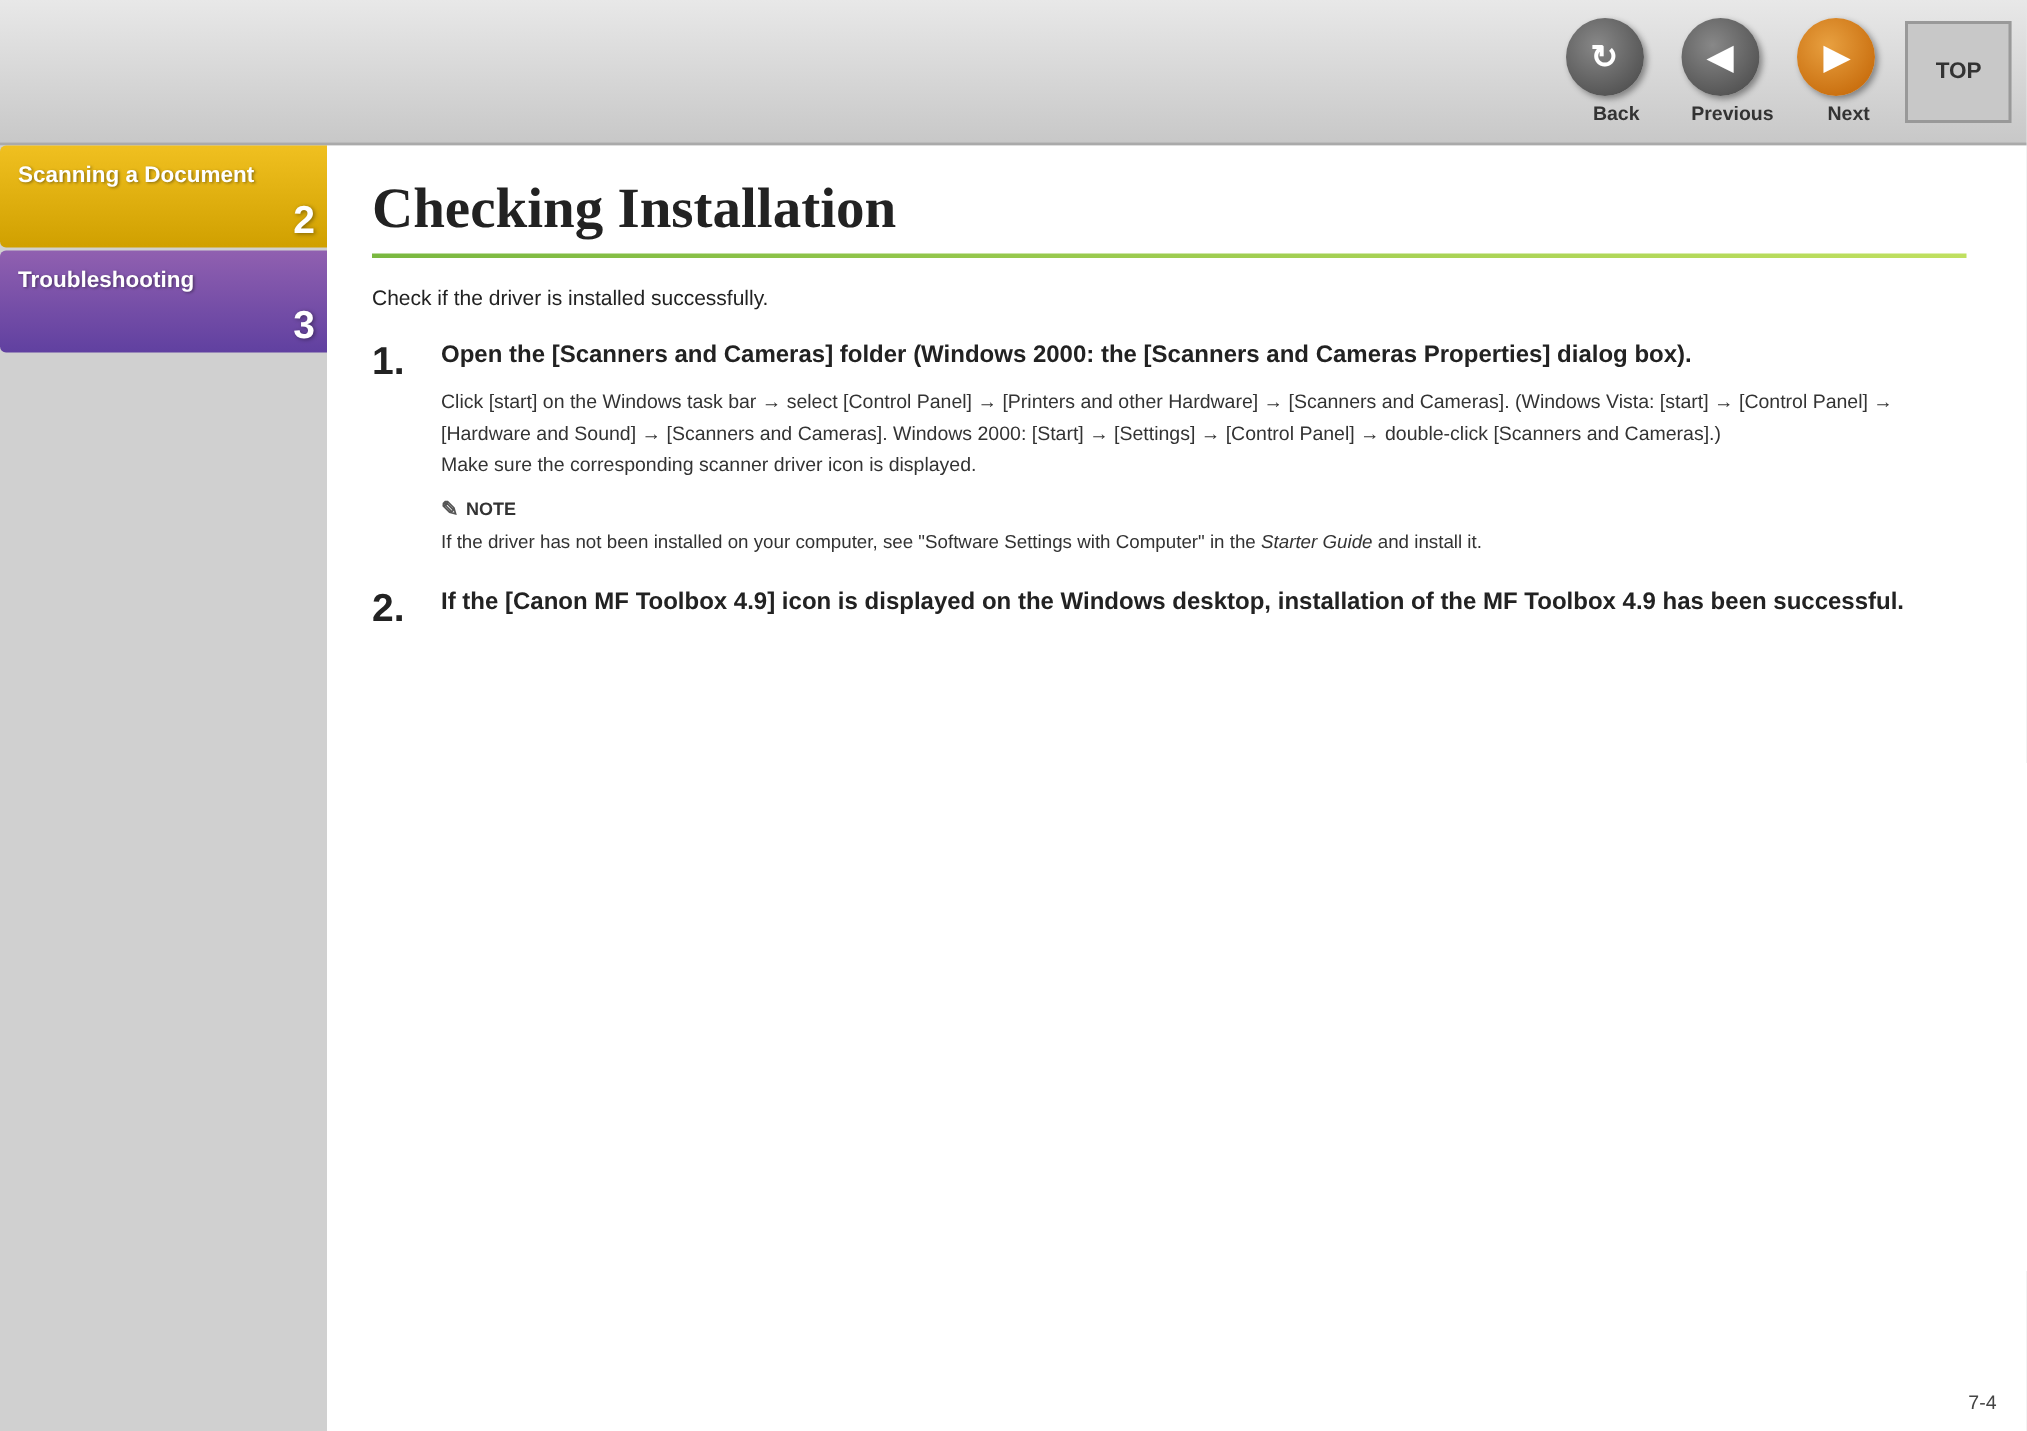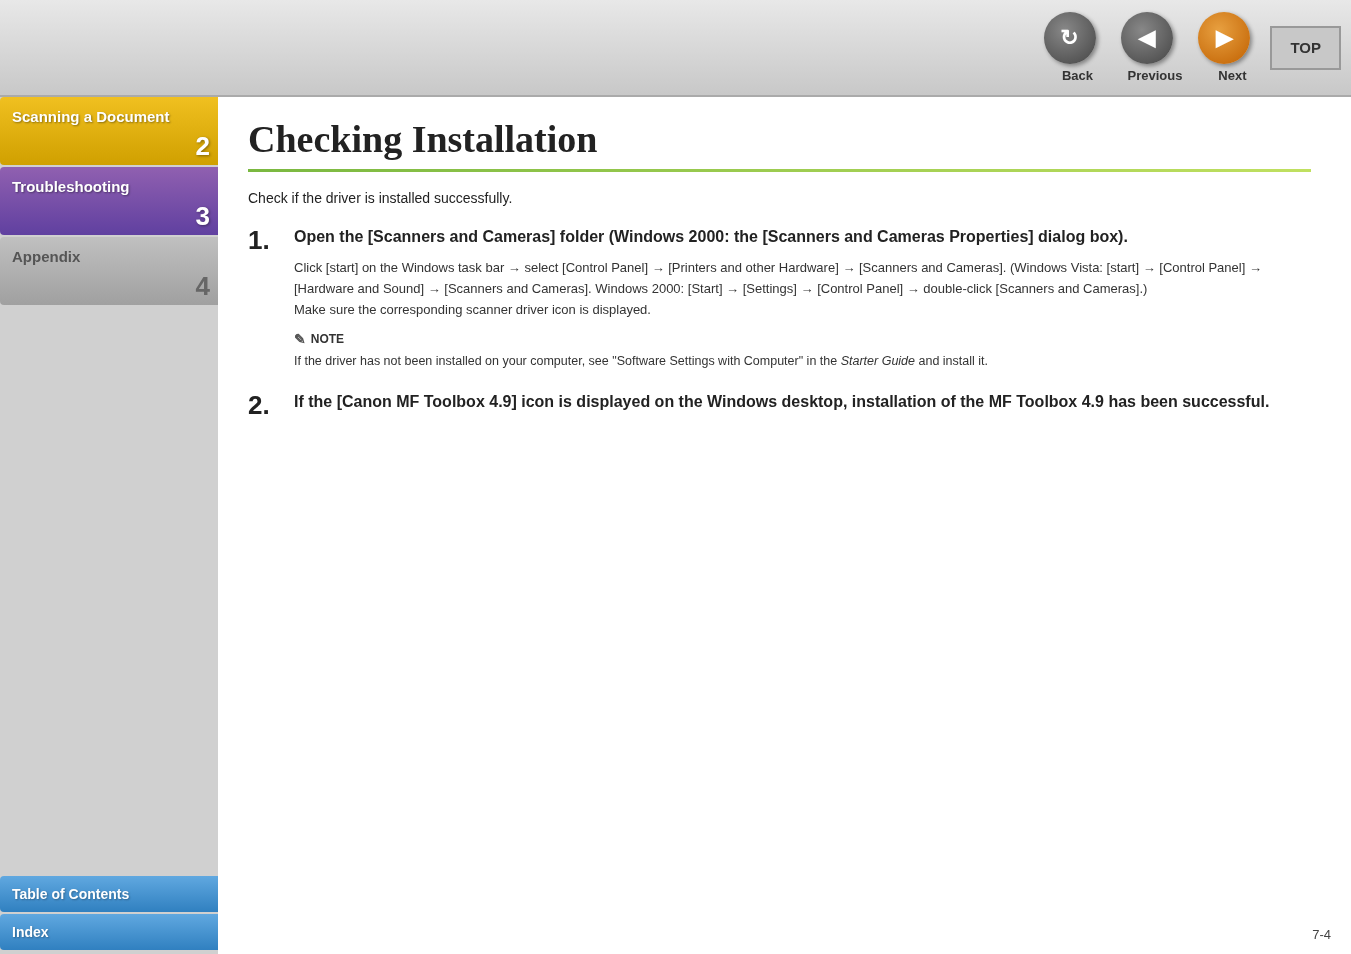--- a/index.html
+++ b/index.html
@@ -63,21 +63,21 @@
     }
 
     .top-label-box {
       background: #c8c8c8;
       border: 2px solid #999;
       padding: 6px 18px;
       font-size: 15px;
       font-weight: bold;
       color: #333;
       margin-left: 12px;
-      height: 44px;
+      height: 68px;
       display: flex;
       align-items: center;
     }
 
     
     #sidebar {
       position: absolute;
       top: 97px;
       left: 0;
       width: 218px;
@@ -305,31 +305,21 @@
       <span class="sidebar-tab-label">Scanning a Document</span>
       <span class="sidebar-num">2</span>
     </div>
   </div>
   <div class="sidebar-item">
     <div class="sidebar-tab purple">
       <span class="sidebar-tab-label">Troubleshooting</span>
       <span class="sidebar-num">3</span>
     </div>
   </div>
-  <div class="sidebar-item">
-    <div class="sidebar-tab gray">
-      <span class="sidebar-tab-label">Appendix</span>
-      <span class="sidebar-num">4</span>
-    </div>
-  </div>
-
-  <div class="sidebar-bottom">
-    <div class="sidebar-bottom-btn">Table of Contents</div>
-    <div class="sidebar-bottom-btn">Index</div>
-  </div>
+
 </div>
 
 <div id="main">
   <h1 class="page-title">Checking Installation</h1>
   <div class="title-underline"></div>
 
   <p class="check-text">Check if the driver is installed successfully.</p>
 
   <div class="step">
     <span class="step-num">1.</span>

